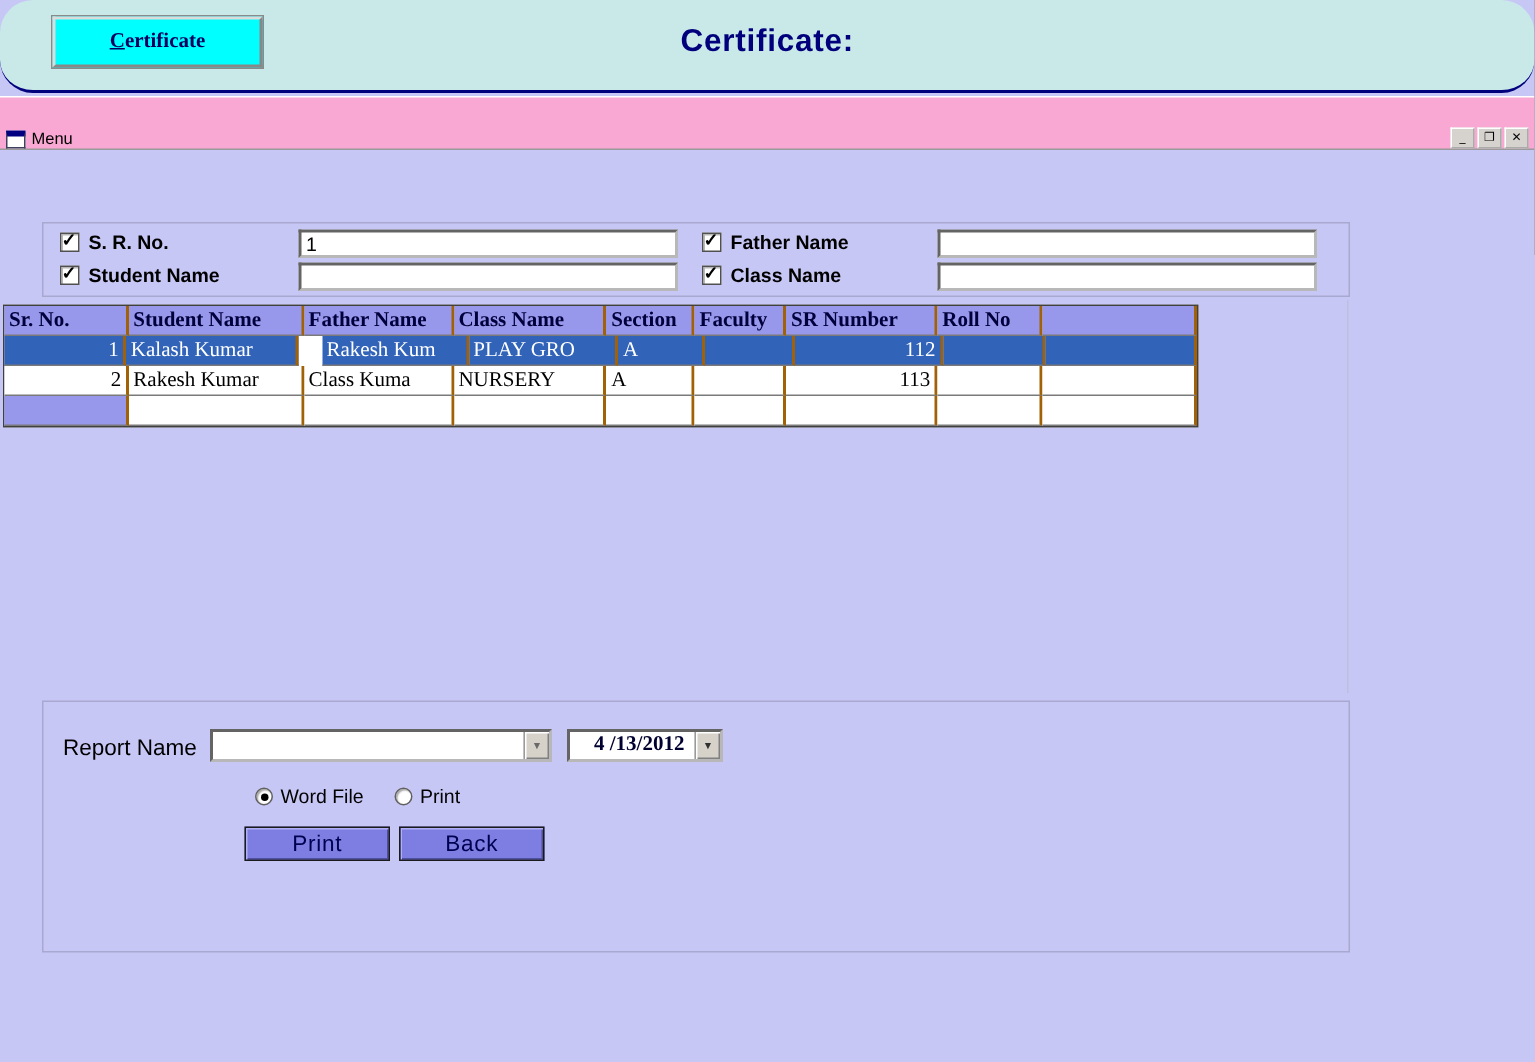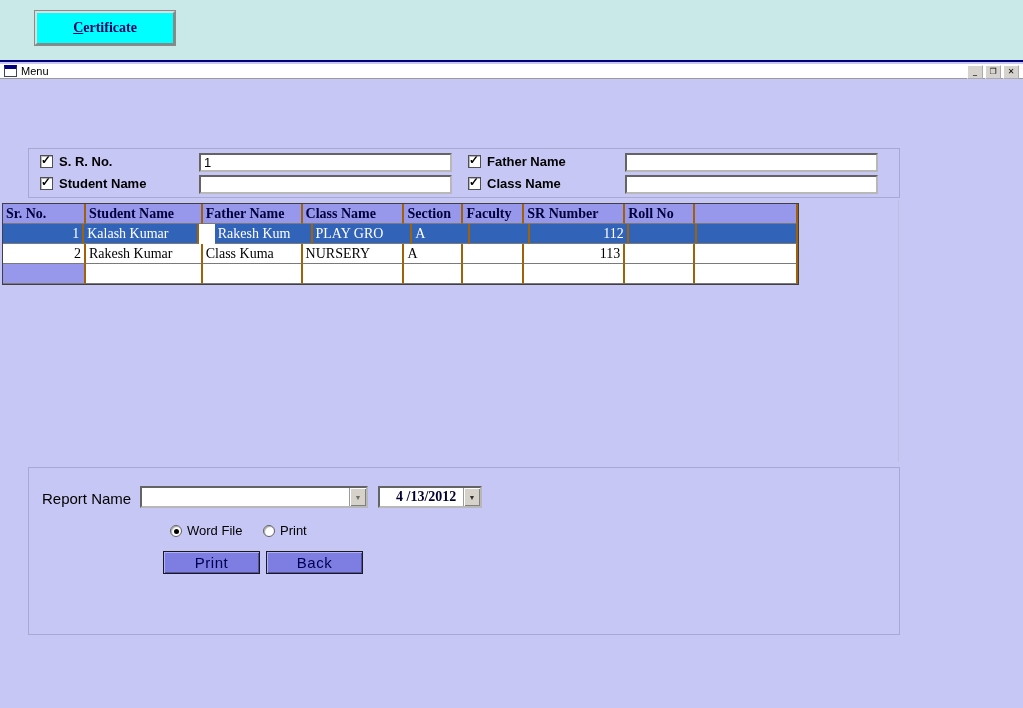--- a/index.html
+++ b/index.html
@@ -3,34 +3,34 @@
 <meta charset="utf-8">
 <style>
   * { margin:0; padding:0; box-sizing:border-box; }
   html,body { background:#9a9ab0; }
   body { font-family:"Liberation Sans", sans-serif; }
 
   .page { position:relative; width:1023px; height:708px; background:#c7c7f5; overflow:hidden; margin:0 auto; }
 
   
   .topbar { position:absolute; left:0; top:0; width:1023px; height:62px;
-            background:#c9e9e9; border-bottom:2px solid #00007c; }
+            background:#c9e9e9; border-bottom:2px solid #00007c;border-radius:22px; }
   .cert-btn { position:absolute; left:35px; top:11px; width:140px; height:34px;
               background:#00ffff; border:2px outset #dcdcdc; box-shadow:0 0 0 1px #8a8a8a;
               cursor:pointer; padding:0; }
   .cert-btn .btn-label { display:block; width:100%; text-align:center; line-height:28px;
               font-family:"Liberation Serif", serif; font-weight:bold; font-size:14px; color:#000060; }
   .btn-label::first-letter { text-decoration:underline; }
   .page-title { position:absolute; left:0; top:16px; width:100%; text-align:center;
               font-size:21px; font-weight:bold; color:#00007c; letter-spacing:0.5px; }
 
   
-  .mdi-titlebar { position:absolute; left:0; top:64px; width:1023px; height:15px;
-              background:#ffffff; border-top:1px solid #ffffff; border-bottom:1px solid #9a9a9a;
-              display:flex; align-items:flex-start; padding:0 4px; }
+  .mdi-titlebar { position:absolute; left:0; top:64px; width:1023px; height:36px;
+              background:#f9a8d4; border-top:1px solid #ffffff; border-bottom:1px solid #9a9a9a;
+              display:flex; align-items:flex-end; padding:0 4px; }
   .form-icon { width:13px; height:12px; background:#ffffff; border:1px solid #404060;
               border-top:4px solid #000080; margin-right:4px; flex:none; }
   .mdi-title { font-size:11px; color:#000000; flex:1; }
   .win-controls { display:flex; gap:2px; }
   .winbtn { width:16px; height:14px; background:#d6d3ce; border:1px outset #ffffff;
               font-family:"DejaVu Sans", sans-serif; font-size:8px; line-height:10px;
               color:#000; padding:0; cursor:pointer; }
 
   
   .groupbox { position:absolute; border:1px solid #a8a8d0; background:transparent; }
@@ -91,20 +91,21 @@
 </style>
 </head>
 <body>
 
 <div class="page">
 
   <div class="topbar">
     <button class="cert-btn">
       <span class="btn-label">Certificate</span>
     </button>
+    <div class="page-title">Certificate:</div>
   </div>
 
   <div class="mdi-titlebar">
     <span class="form-icon"></span>
     <span class="mdi-title">Menu</span>
     <span class="win-controls">
       <button class="winbtn"><span>_</span></button>
       <button class="winbtn"><span>❐</span></button>
       <button class="winbtn"><span>✕</span></button>
     </span>

